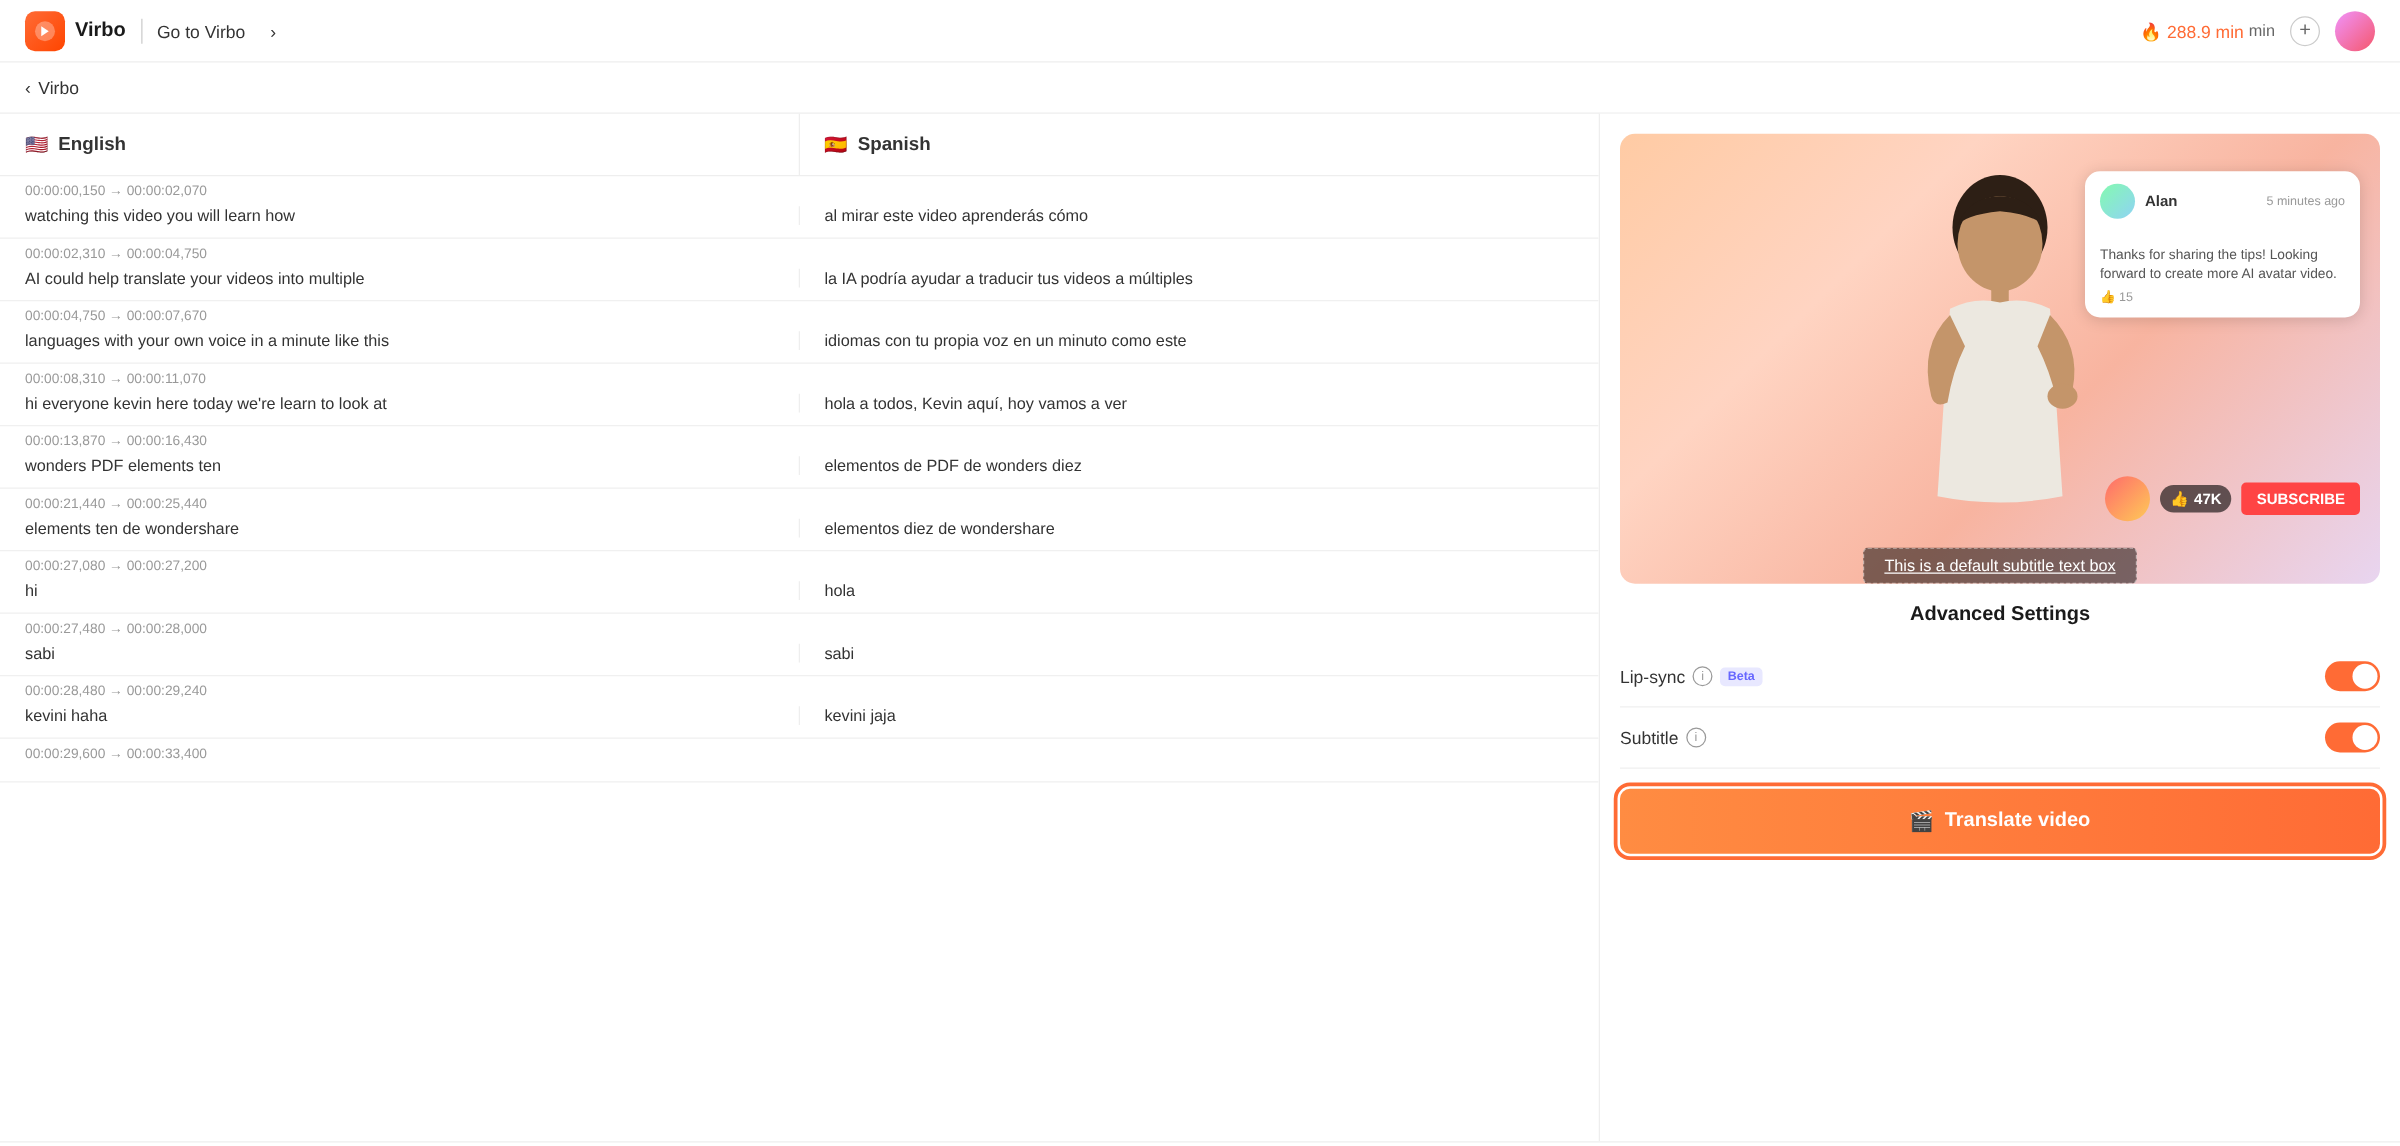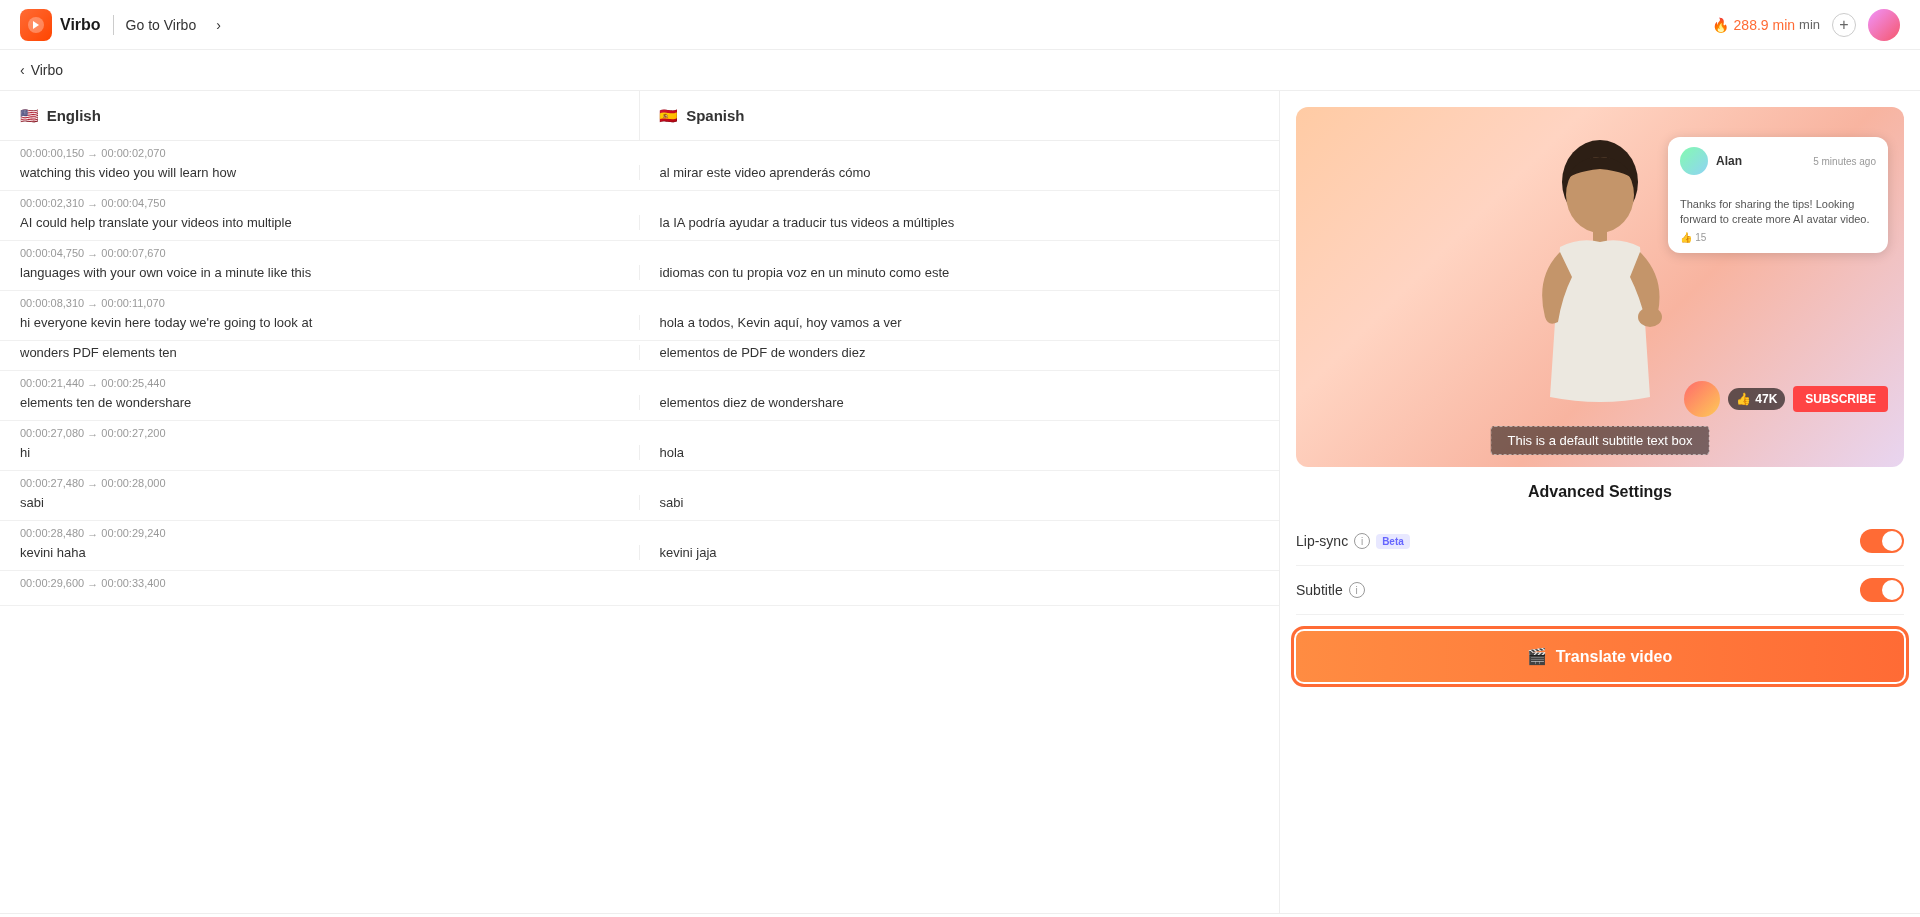--- a/index.html
+++ b/index.html
@@ -279,30 +279,31 @@
       border: none;
       padding: 6px 12px;
       border-radius: 4px;
       font-size: 12px;
       font-weight: 700;
       cursor: pointer;
     }
 
     .subtitle-text-box {
       position: absolute;
-      bottom: 12px;
+      bottom: 0;
       left: 50%;
       transform: translateX(-50%);
       background: rgba(0,0,0,0.5);
       color: #fff;
       padding: 6px 16px;
       border-radius: 4px;
       font-size: 13px;
       white-space: nowrap;
       border: 1px dashed rgba(255,255,255,0.5);
+      text-decoration: underline;
     }
 
     
     .advanced-title {
       font-size: 16px;
       font-weight: 700;
       text-align: center;
       margin-bottom: 16px;
       color: #1a1a1a;
     }
@@ -465,25 +466,26 @@
         <div class="subtitle-row">
       <div class="time-bar">00:00:04,750 → 00:00:07,670</div>
       <div class="text-cols">
         <div class="text-en">languages with your own voice in a minute like this</div>
         <div class="text-es">idiomas con tu propia voz en un minuto como este</div>
       </div>
     </div>
         <div class="subtitle-row">
       <div class="time-bar">00:00:08,310 → 00:00:11,070</div>
       <div class="text-cols">
-        <div class="text-en">hi everyone kevin here today we're going to look at</div>
+        <div class="text-en">hi everyone kevin here today we're learn to look at</div>
         <div class="text-es">hola a todos, Kevin aquí, hoy vamos a ver</div>
       </div>
     </div>
         <div class="subtitle-row">
+      <div class="time-bar">00:00:13,870 → 00:00:16,430</div>
       <div class="text-cols">
         <div class="text-en">wonders PDF elements ten</div>
         <div class="text-es">elementos de PDF de wonders diez</div>
       </div>
     </div>
         <div class="subtitle-row">
       <div class="time-bar">00:00:21,440 → 00:00:25,440</div>
       <div class="text-cols">
         <div class="text-en">elements ten de wondershare</div>
         <div class="text-es">elementos diez de wondershare</div>

